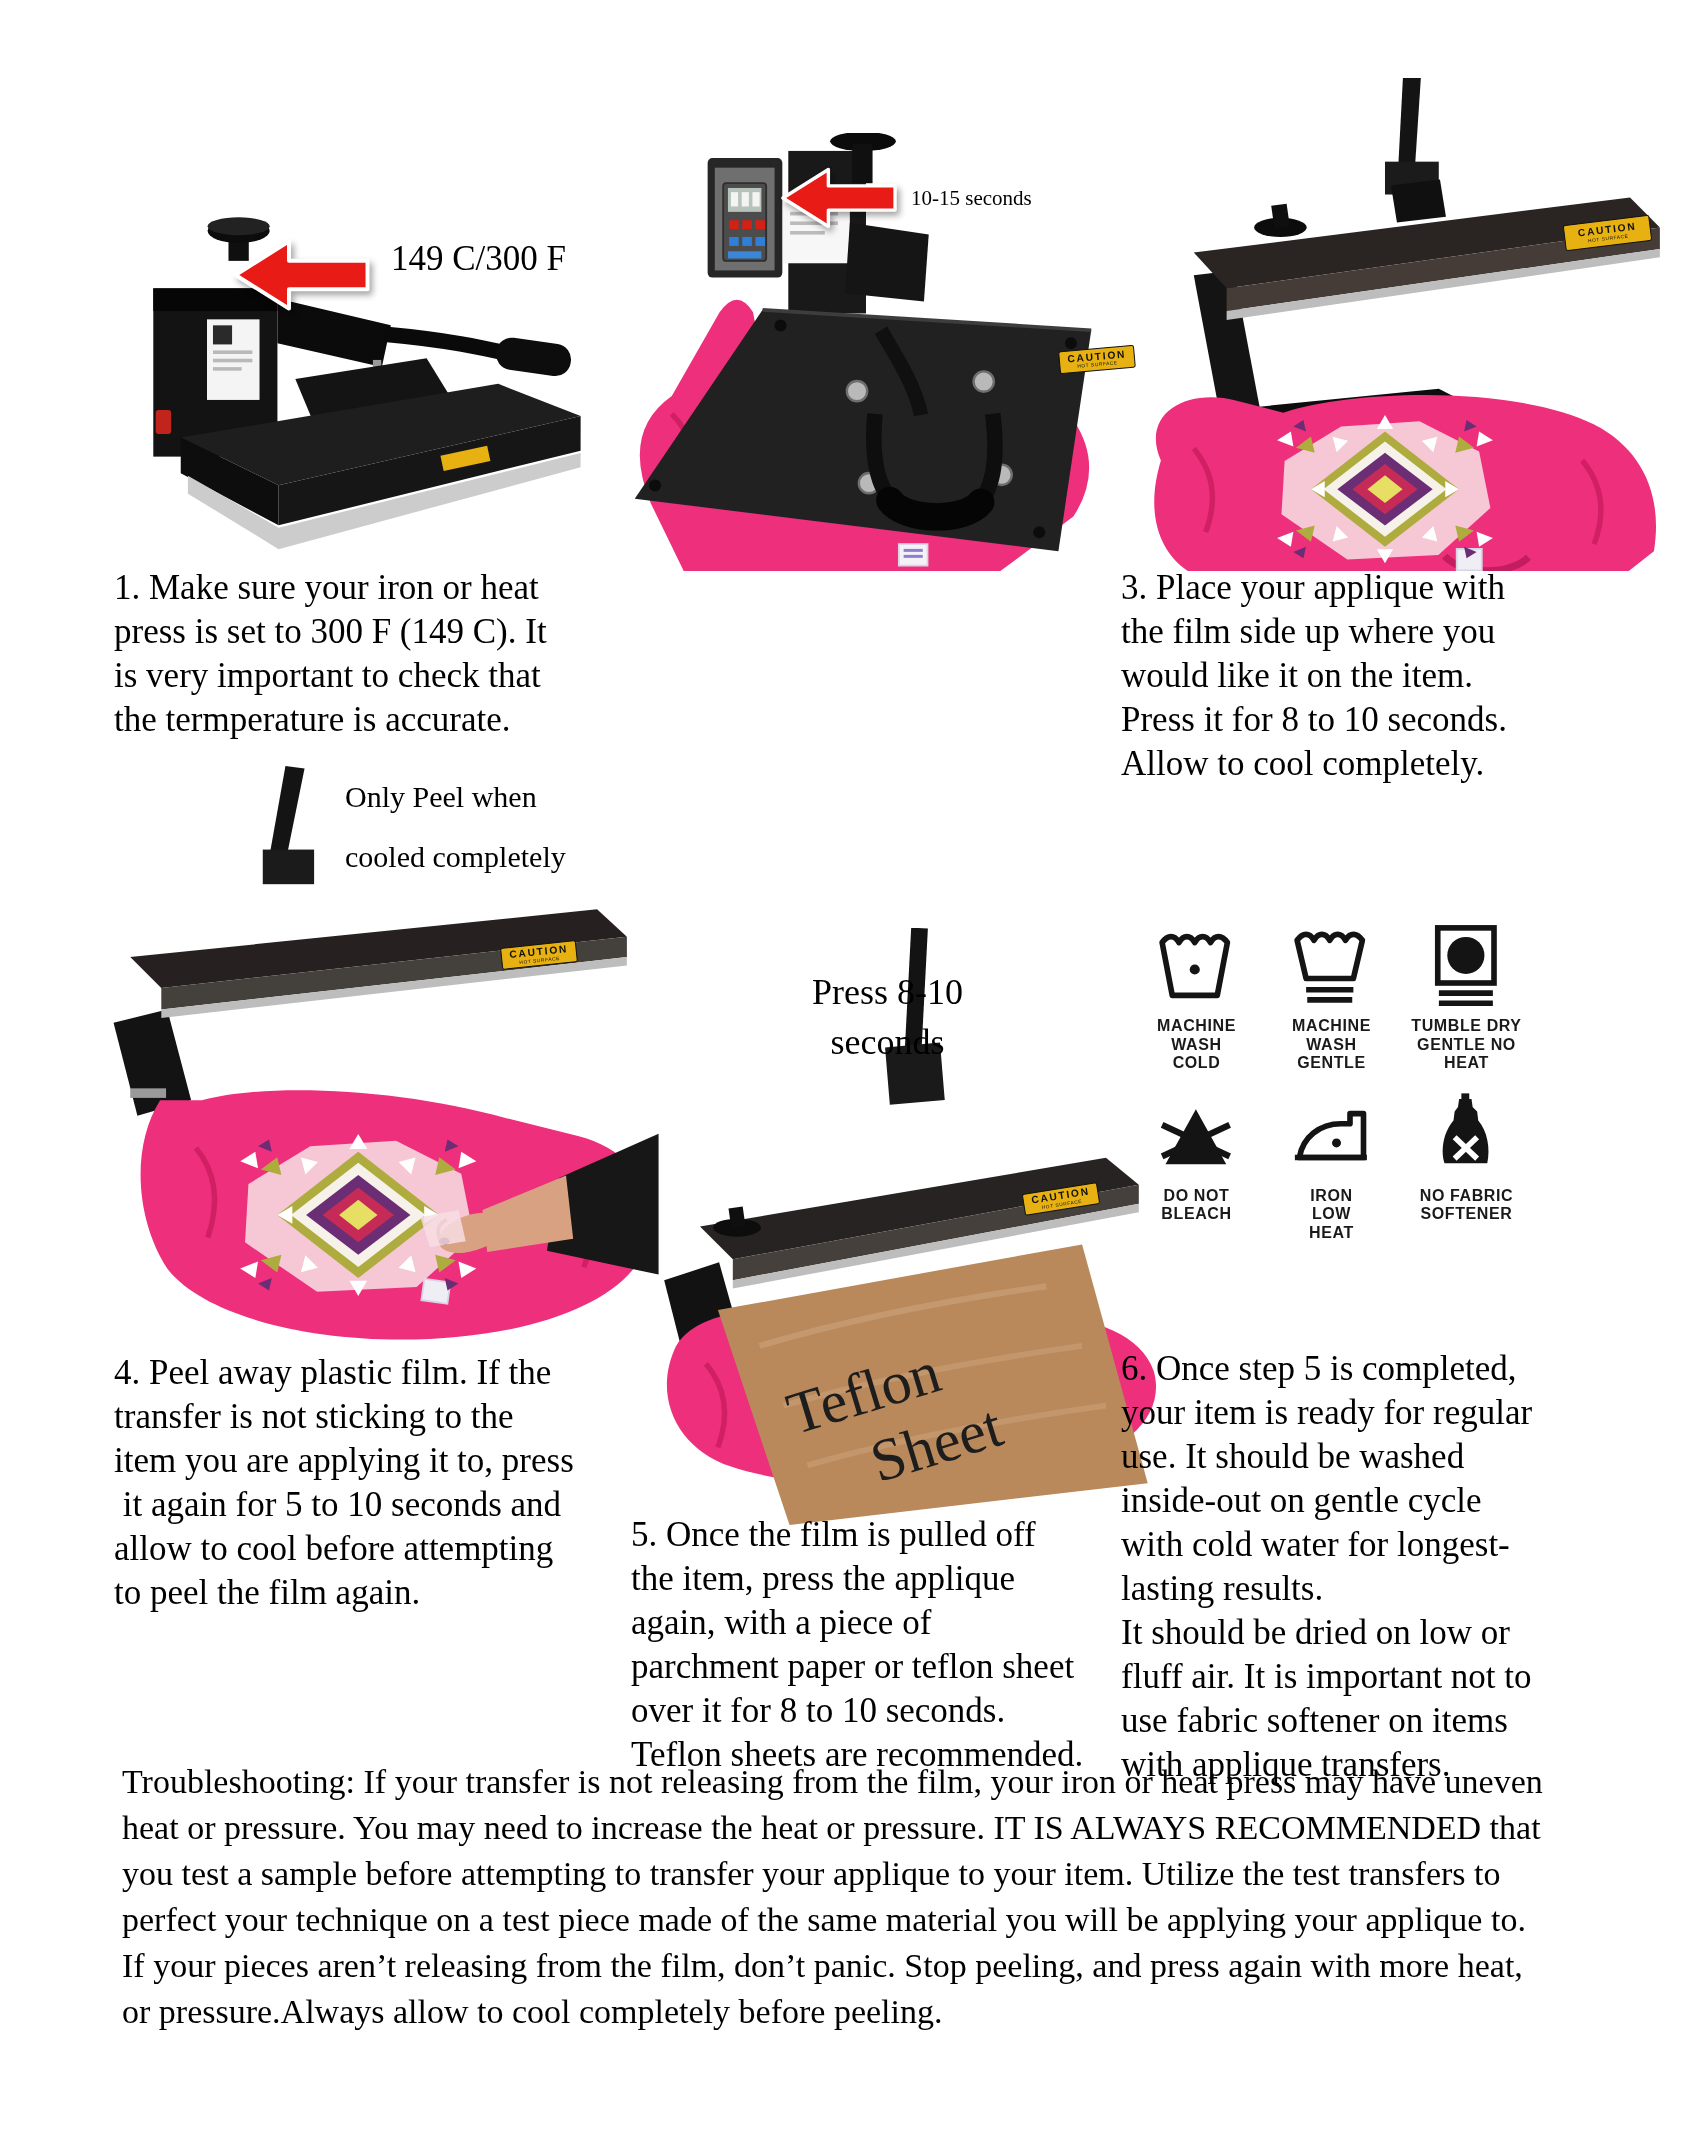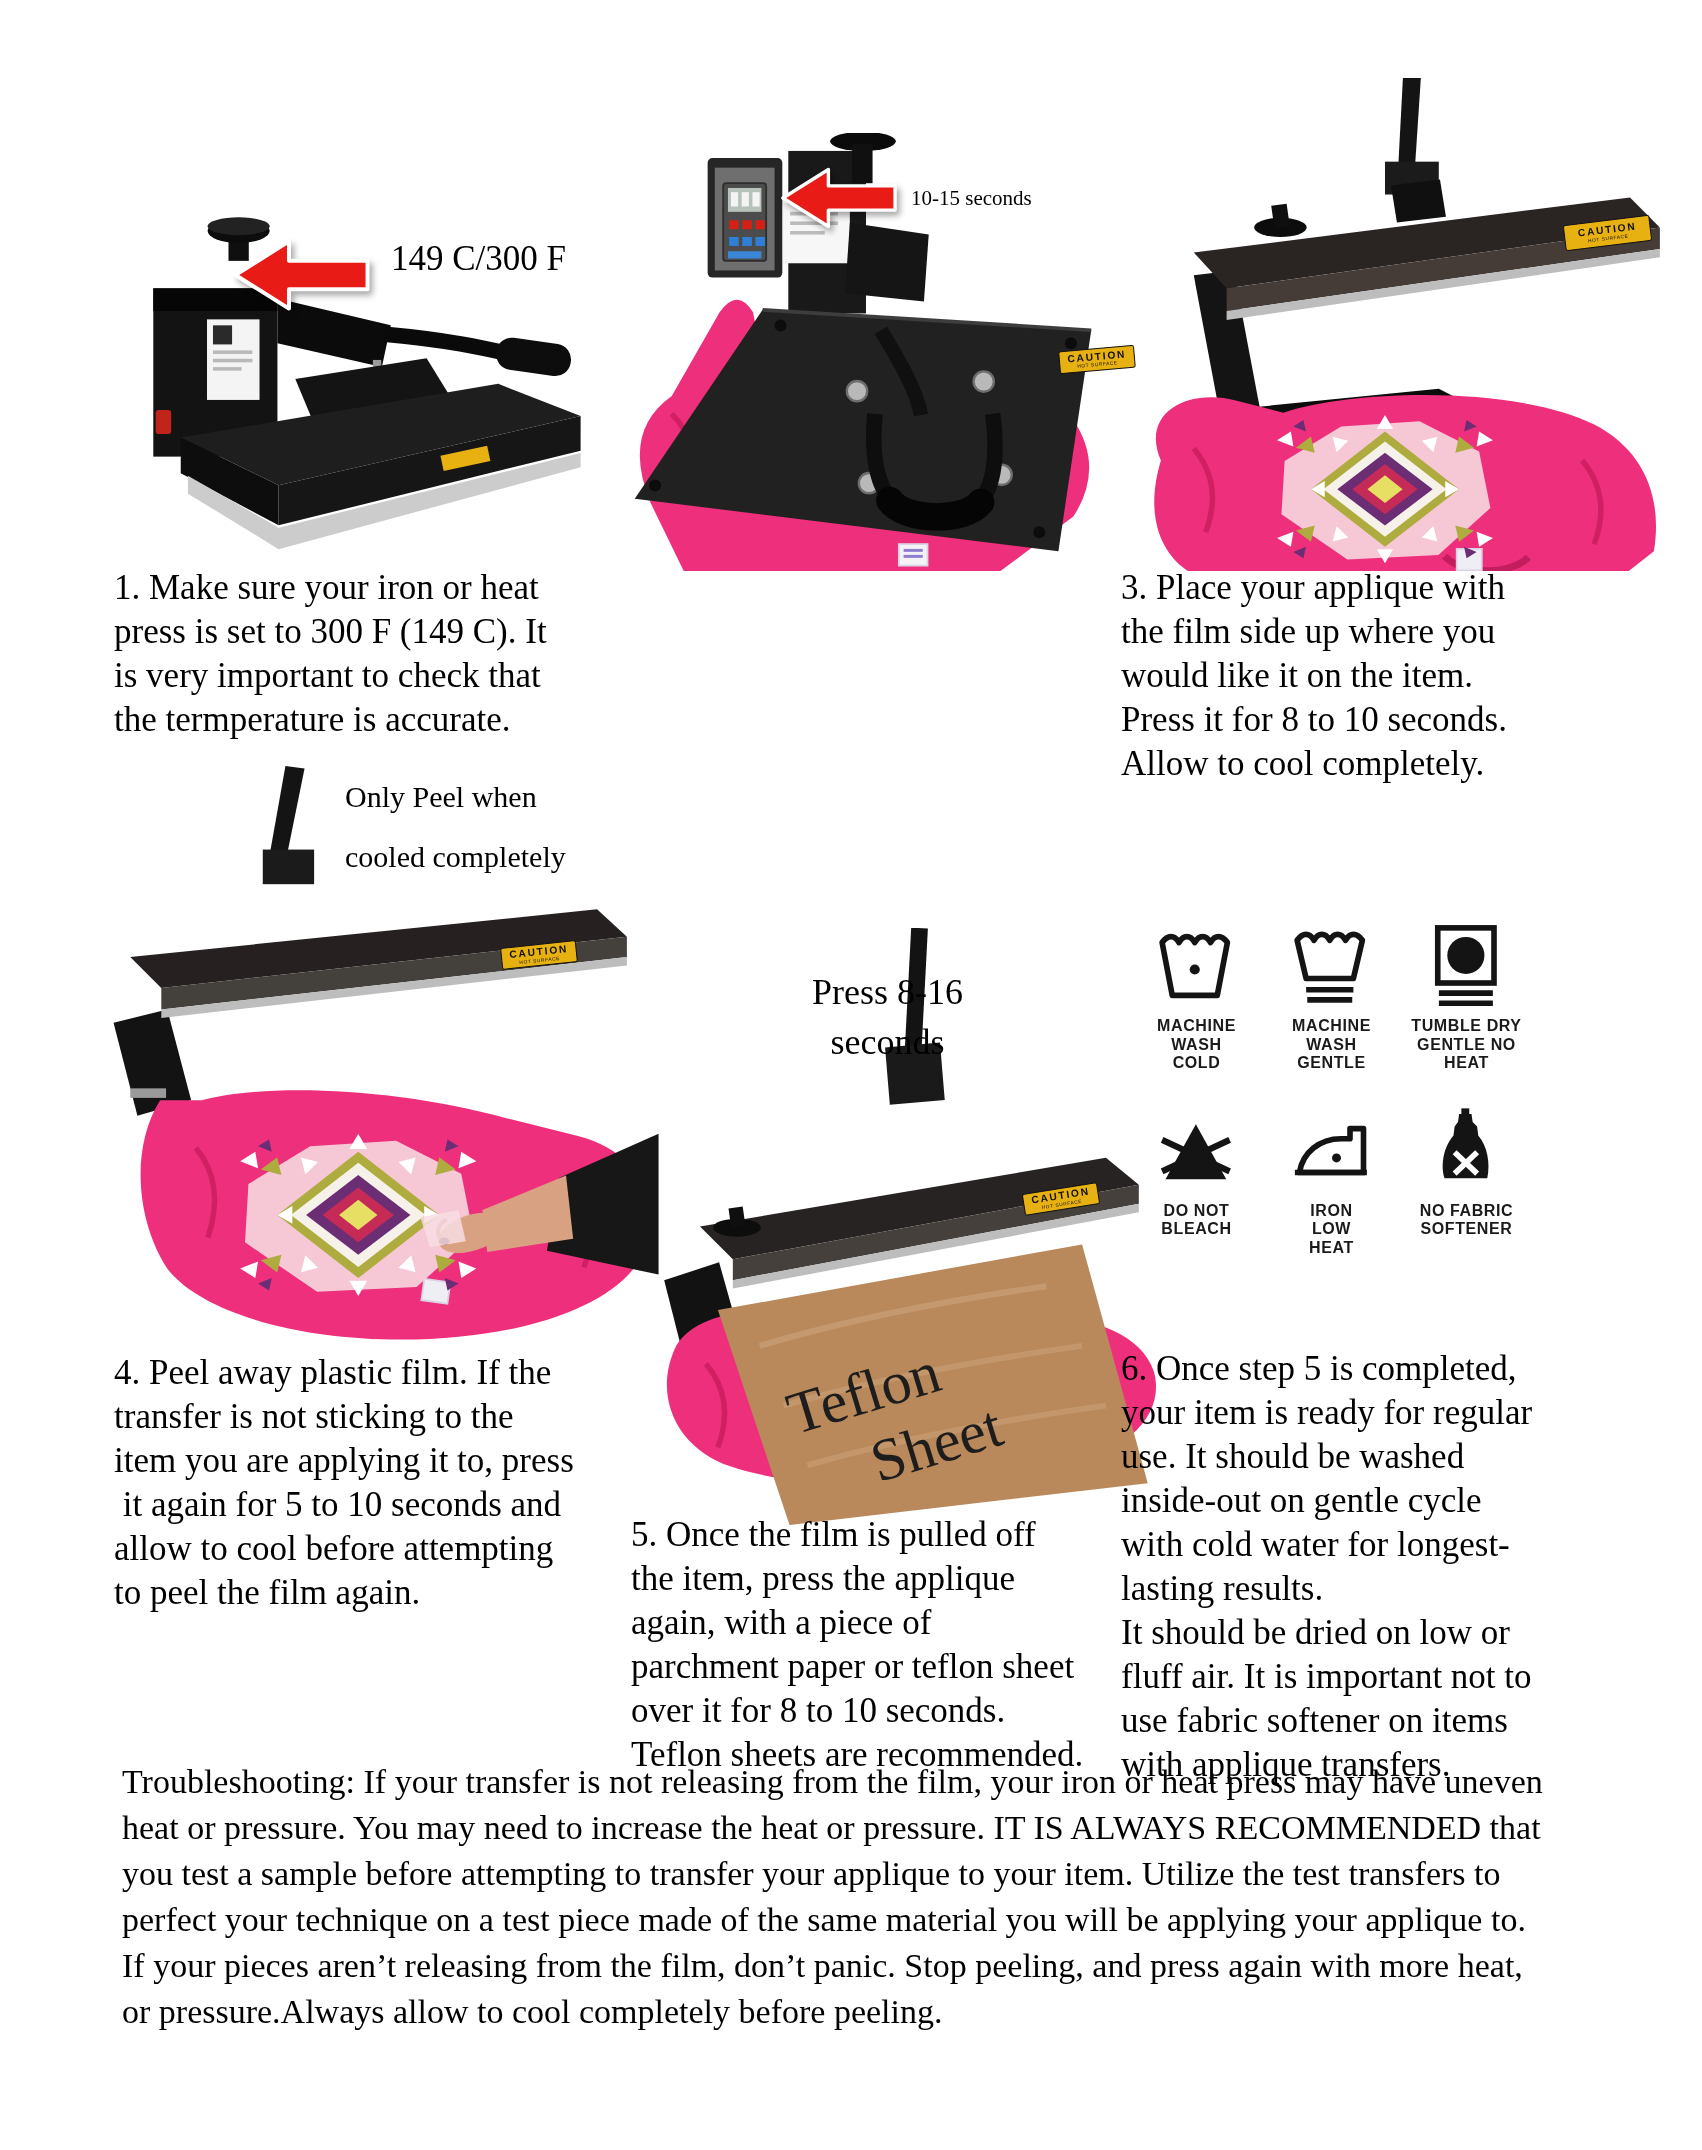--- a/index.html
+++ b/index.html
@@ -7,21 +7,21 @@
         font-family:"Liberation Serif","DejaVu Serif",serif;color:#000;}
   .abs{position:absolute;}
   .pre{white-space:pre;}
   .step{font-size:35px;line-height:44px;letter-spacing:0;}
   .trouble{font-size:34px;line-height:46px;}
   .note{font-size:30px;line-height:60px;}
   .fig svg{display:block;width:100%;height:100%;}
   .annot-big{font-size:35px;}
   .annot-small{font-size:21px;}
   .press-note{font-size:36px;line-height:50px;text-align:center;}
-  .care-grid{display:grid;grid-template-columns:repeat(3,135px);row-gap:32px;width:406px;}
+  .care-grid{display:grid;grid-template-columns:repeat(3,135px);row-gap:17px;width:406px;}
   .care-cell{display:flex;flex-direction:column;align-items:center;}
   .care-cell svg{width:90px;height:90px;}
   .care-label{margin-top:7.2px;font-family:"Liberation Sans","DejaVu Sans",sans-serif;
               font-weight:bold;font-size:16px;line-height:18.5px;text-align:center;
               letter-spacing:0.6px;color:#1a1a1a;white-space:pre-line;}
   .caution{background:#e7b112;border:1.2px solid #111;border-radius:2.4px;
            font-family:"Liberation Sans","DejaVu Sans",sans-serif;color:#111;
            display:flex;flex-direction:column;align-items:center;justify-content:center;
            padding:0.6px 3.6px;}
   .caution-main{font-weight:bold;font-size:10.2px;letter-spacing:1.8px;line-height:10.8px;}
@@ -235,21 +235,21 @@
     </svg>
   <div class="abs annot-big" style="left:391px;top:239px;width:251px">149 C/300 F</div>
 
   <svg class="arrow abs" style="left:781px;top:159px" width="116" height="78" viewBox="0 0 195 130">
       <use href="#arrow-left"></use>
     </svg>
   <div class="abs annot-small" style="left:911px;top:186px;width:167px">10-15 seconds</div>
 
   <div class="abs note pre" style="left:345px;top:767px">Only Peel when
 cooled completely</div>
-  <div class="abs press-note pre" style="left:744px;top:967px;width:287px">Press 8-16
+  <div class="abs press-note pre" style="left:744px;top:967px;width:287px">Press 8-10
 seconds</div>
 
   <div class="abs teflon-text" style="left:795px;top:1350px">
     <span>Teflon</span>
     <span class="tl2">Sheet</span>
   </div>
 
   <div class="caution abs" style="left:1059px;top:348px;width:67px;height:20.3px;transform:rotate(-5deg)">
     <span class="caution-main">CAUTION</span>
       <span class="caution-sub">HOT SURFACE</span>

